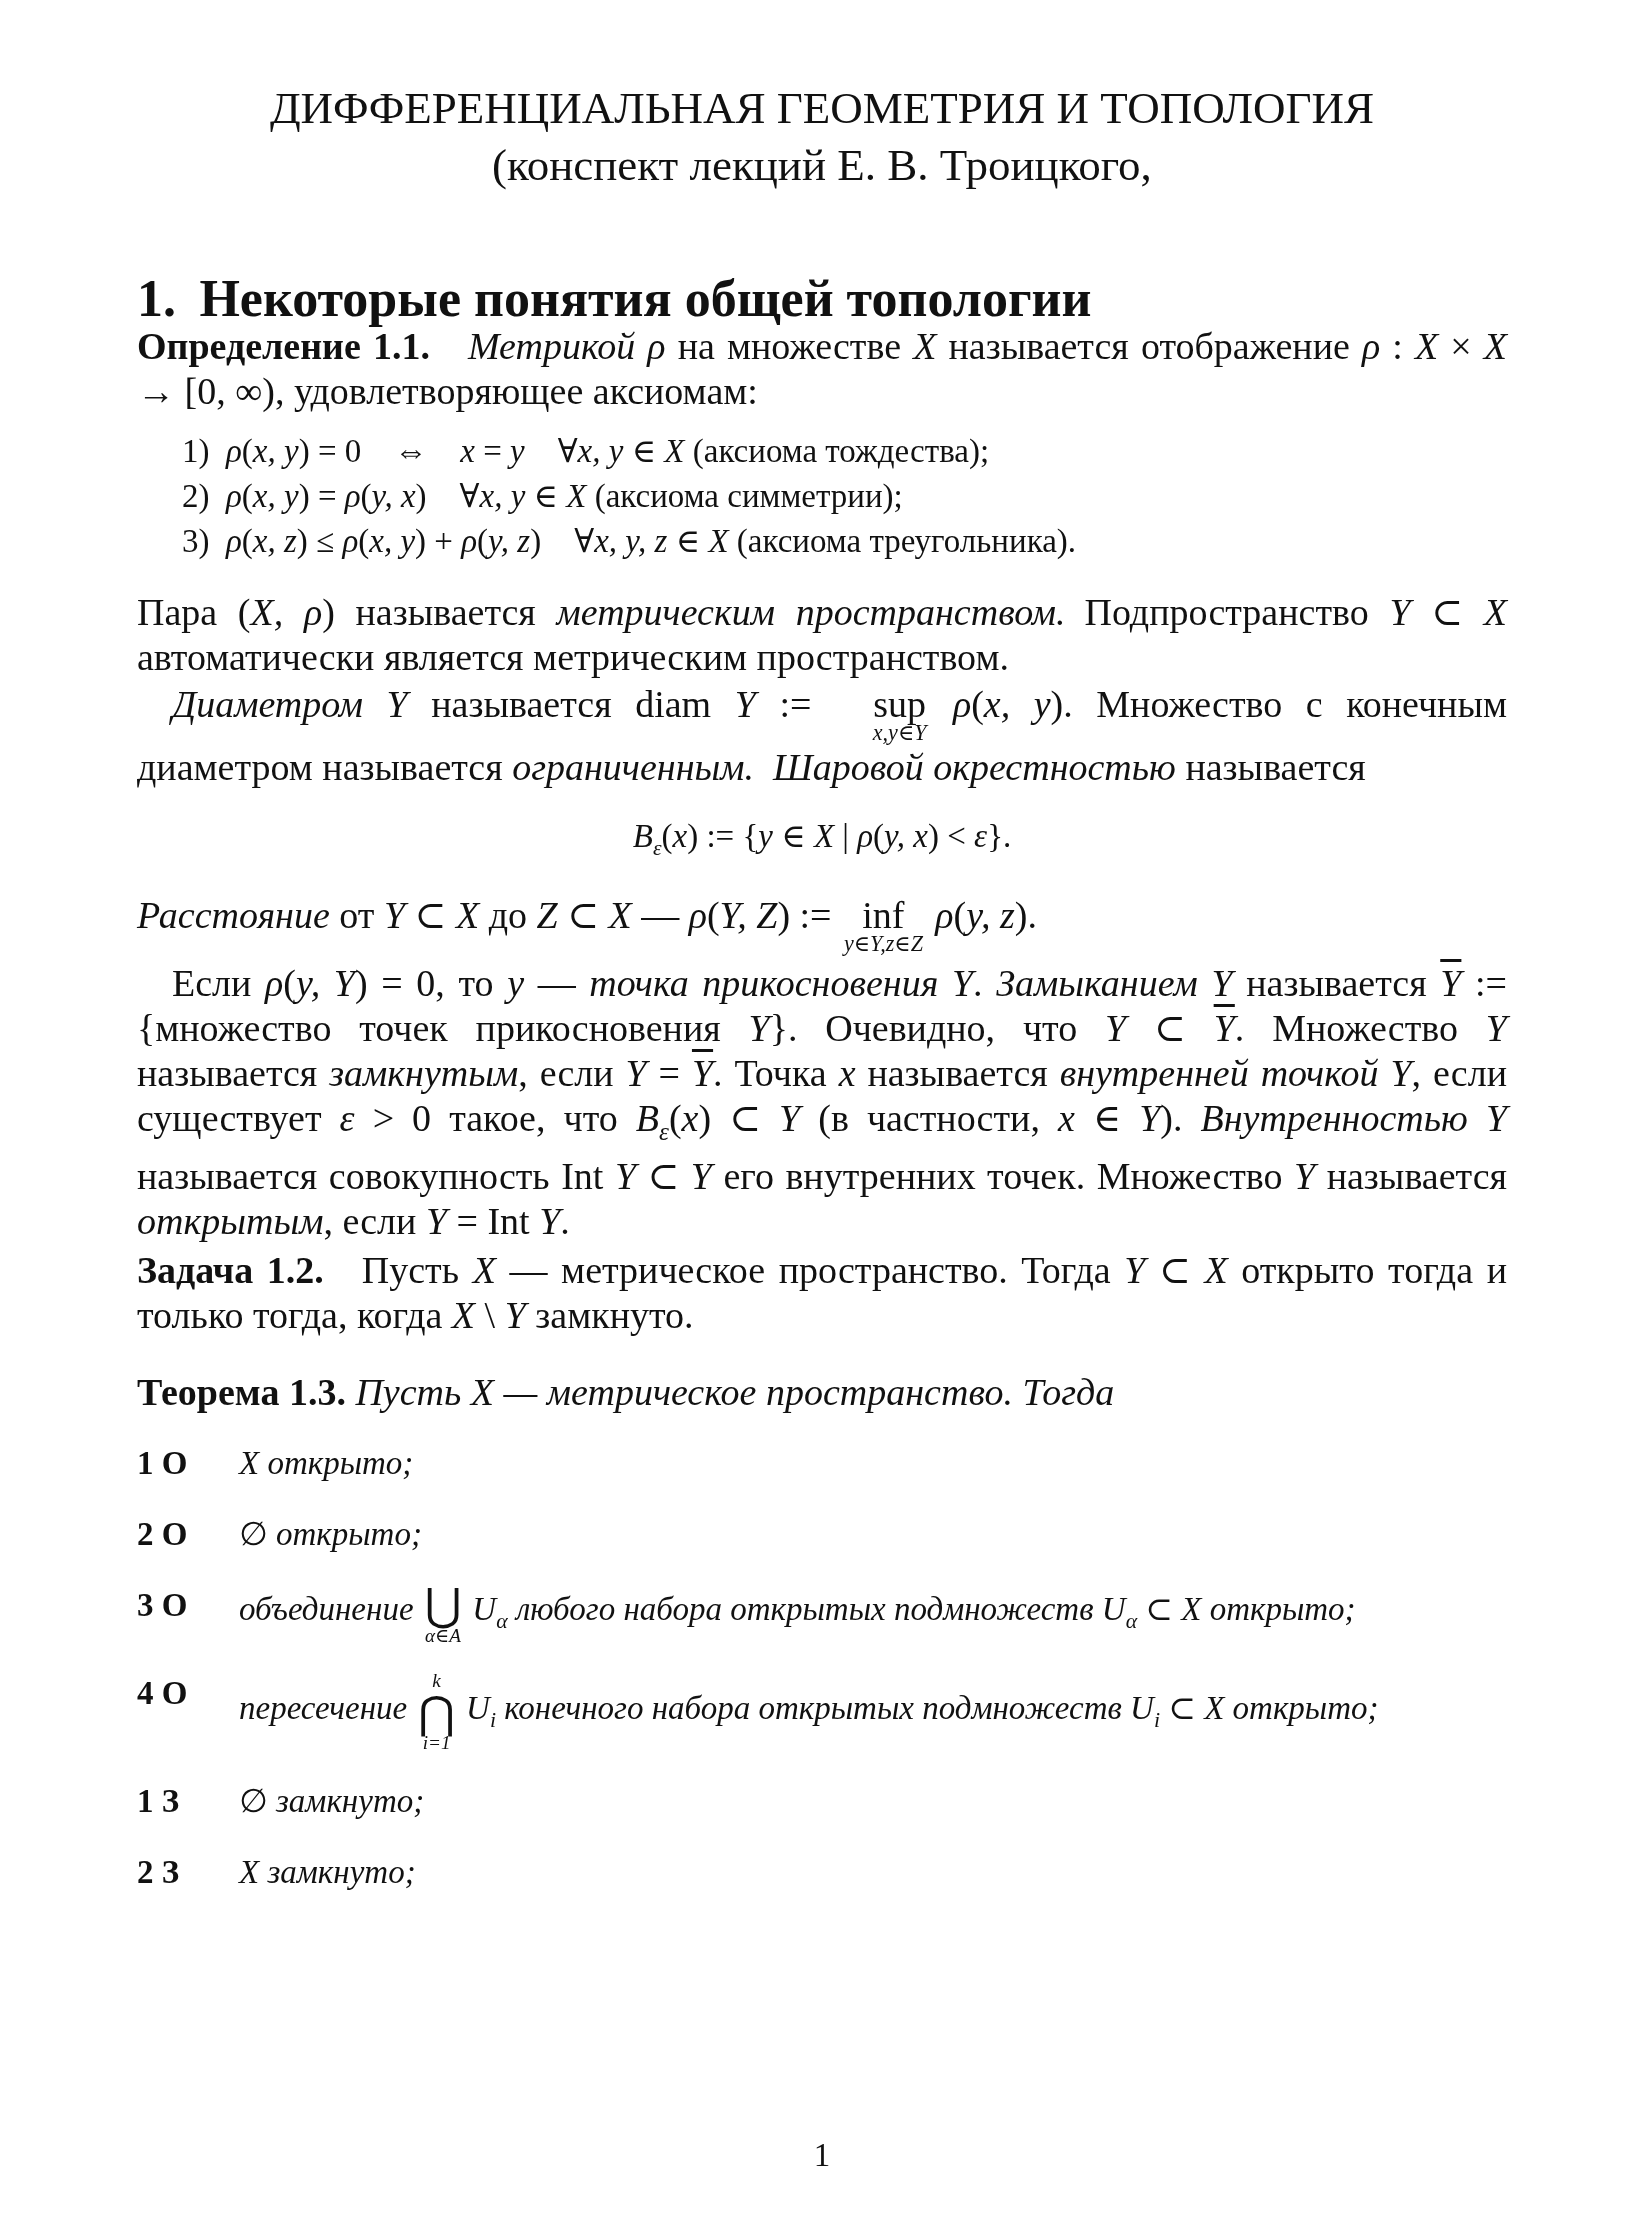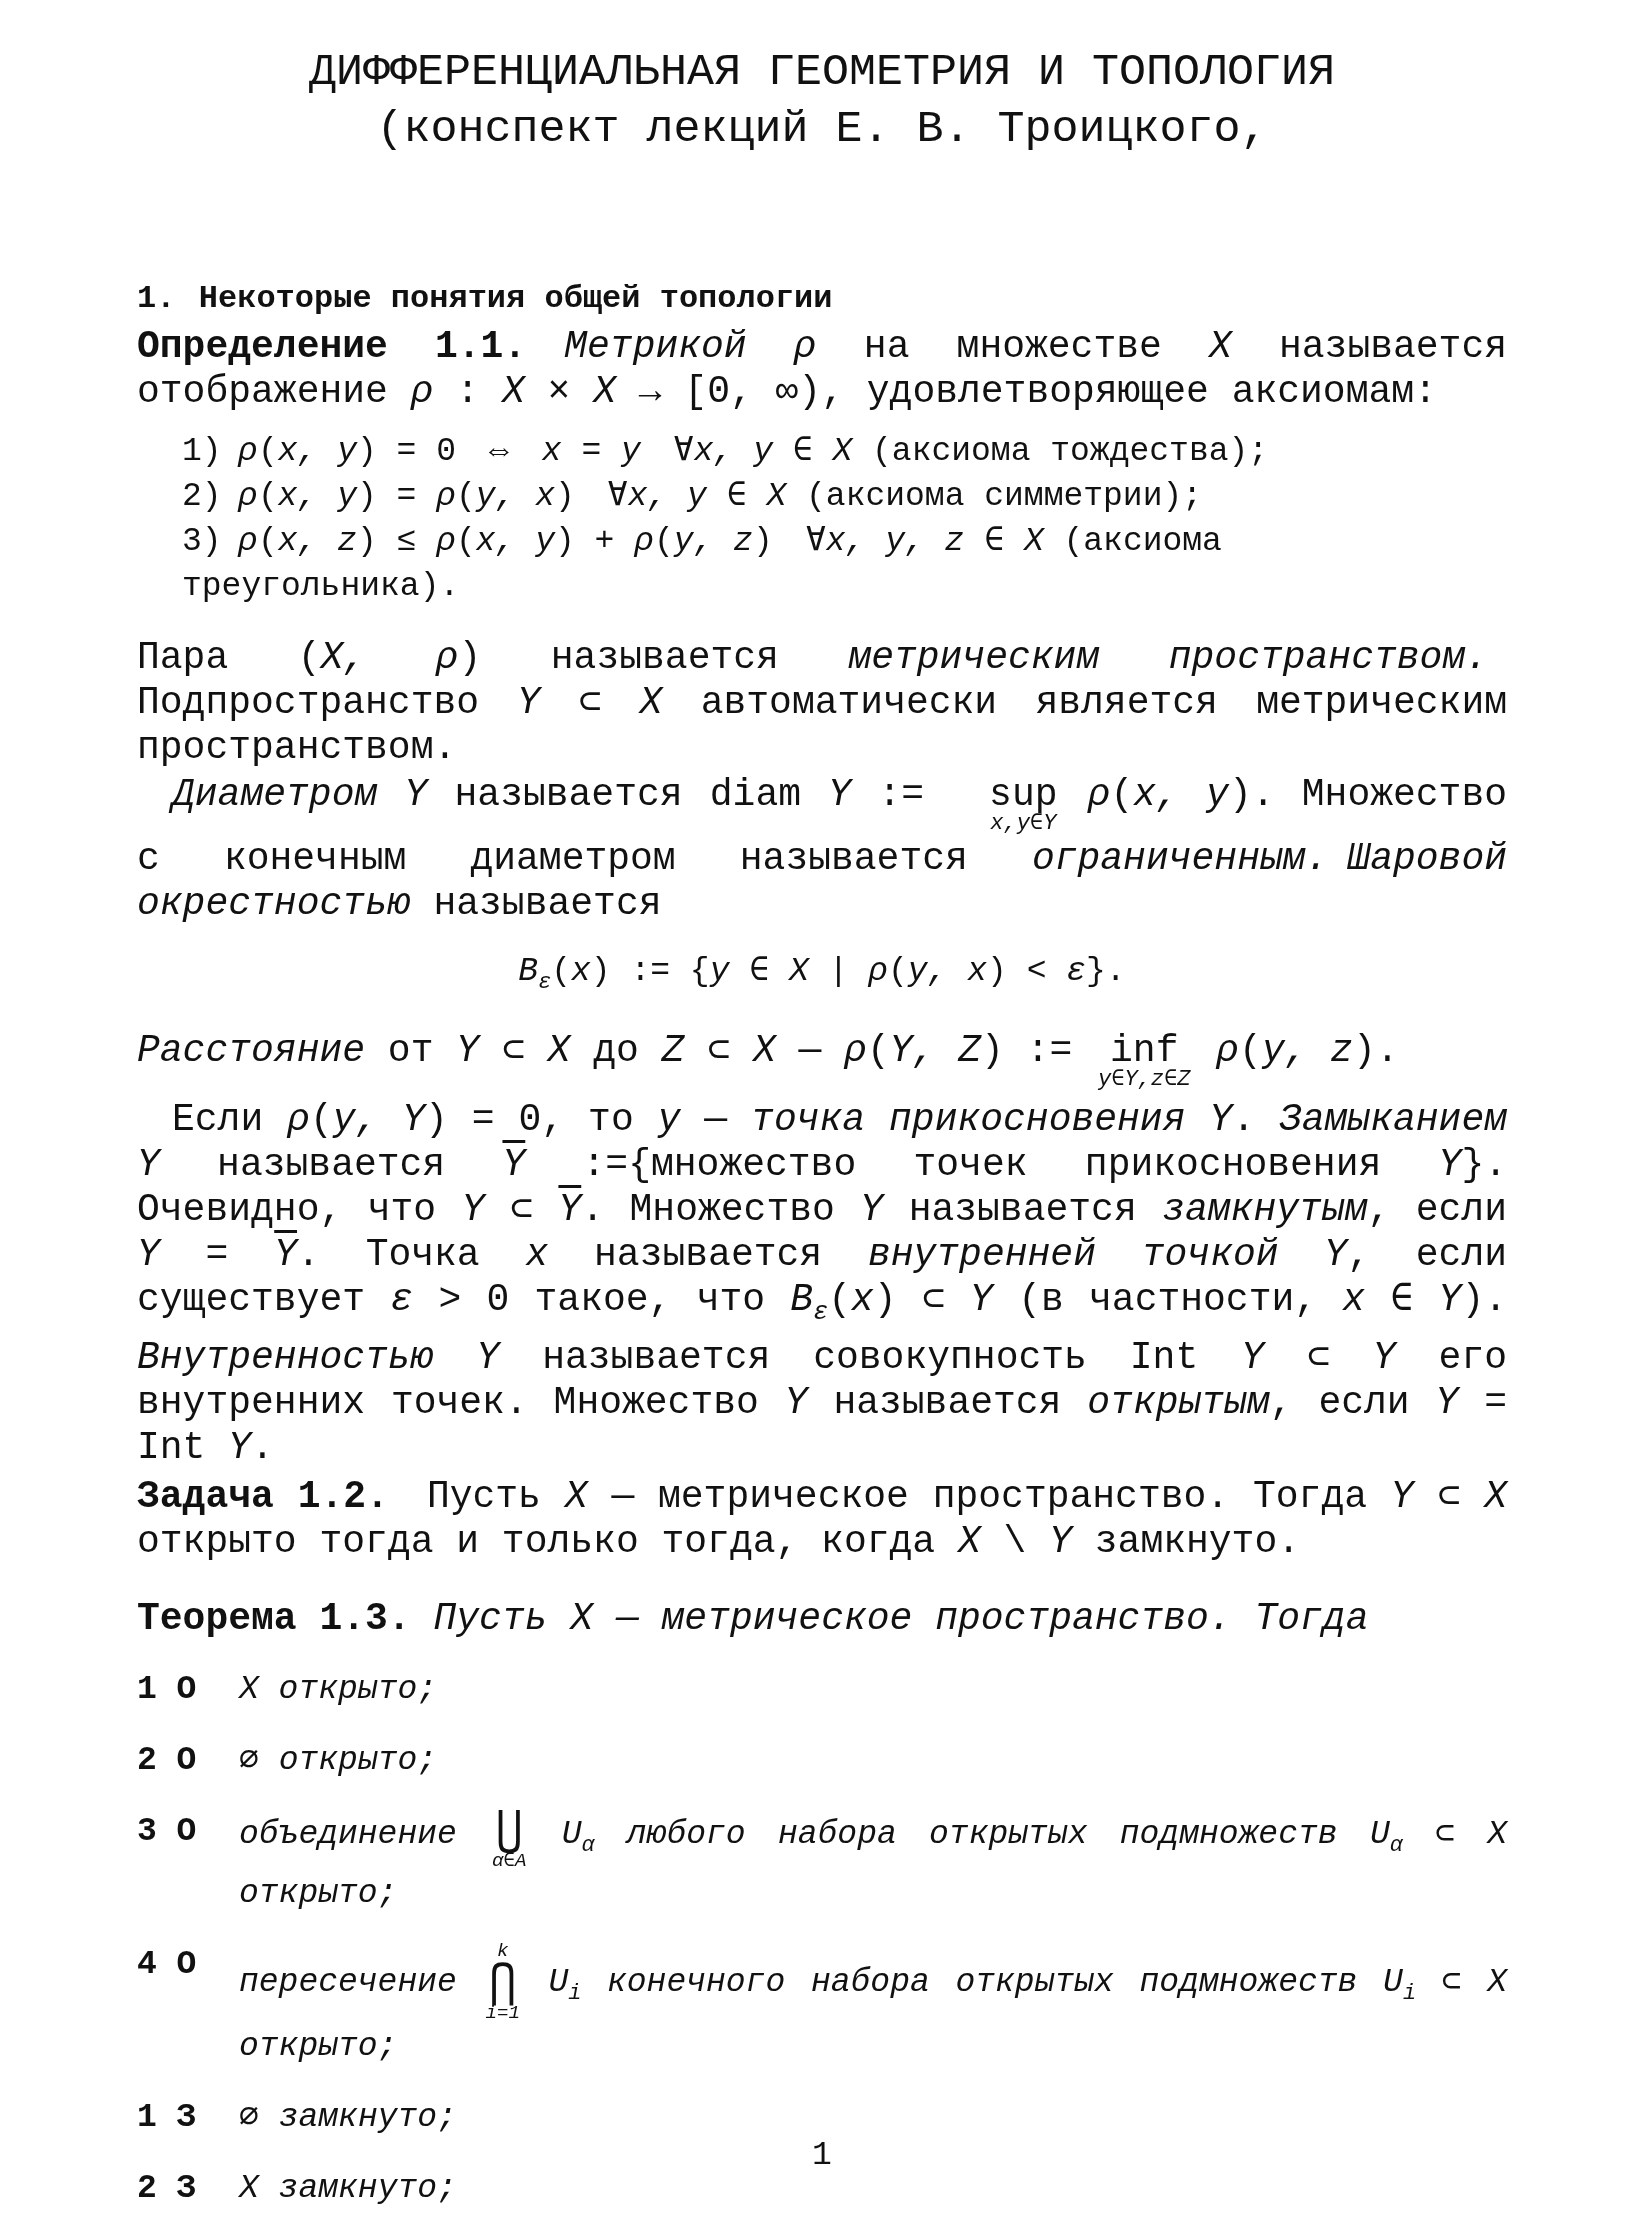--- a/index.html
+++ b/index.html
@@ -2,25 +2,25 @@
 <html lang="ru" style="font-size:11.7px"><head>
 <meta charset="utf-8">
 <style>
   * { margin:0; padding:0; box-sizing:border-box; }
   html, body { background:#ffffff; }
   body {
     width:1644px; height:2216px; position:relative;
     font-family:"Liberation Serif","DejaVu Serif","DejaVu Sans",serif;
     color:#111111; overflow:hidden;
   }
-  .page { position:relative; width:100%; height:100%; padding:44px 137px 0 137px; overflow:hidden;font-family:Liberation Mono, monospace; }
+  .page { position:relative; width:100%; height:100%; padding:80px 137px 0 137px; overflow:hidden; }
 
   .titleblock { text-align:center; font-size:45px; line-height:57px; }
 
-  .section { margin-top:115px; font-size:32px; font-weight:bold; line-height:51px; }
+  .section { margin-top:79px; font-size:52px; font-weight:bold; line-height:51px; }
   .section-num { margin-right:23.4px; }
 
   .para { font-size:38px; line-height:45px; text-align:justify; hyphens:auto; }
   .indent { text-indent:35px; }
 
   .axioms { margin-top:14.6px; padding-left:45px; }
   .axiom { font-size:33px; line-height:45px; }
 
   .p-pair { margin-top:26px; }
   .p-diam { margin-top:2.9px; }

